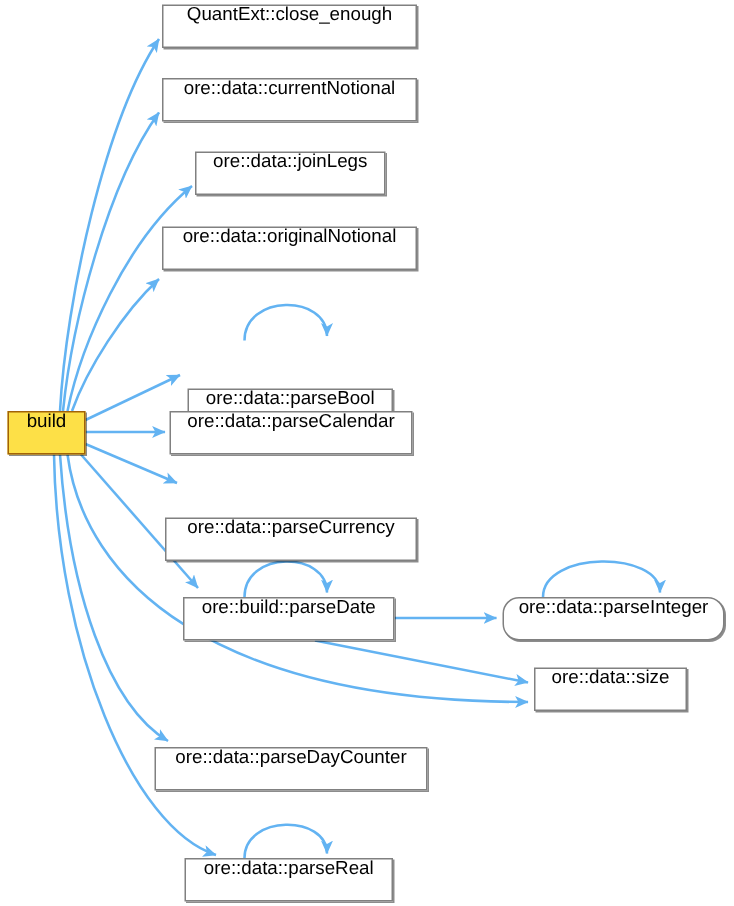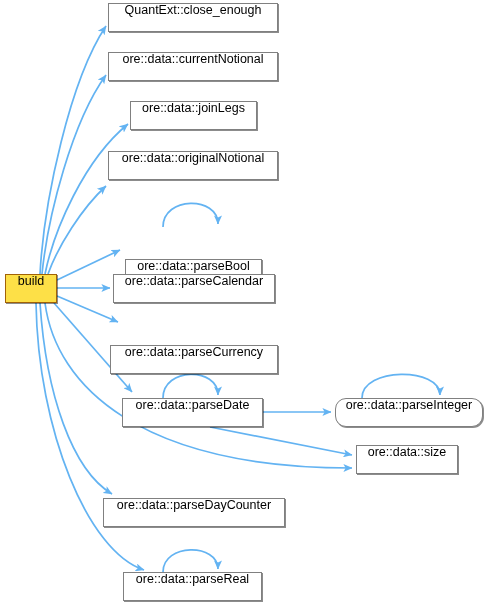--- a/index.html
+++ b/index.html
@@ -118,21 +118,21 @@
 
   <div class="node" style="left:113px; top:274px; width:162px; height:29px;">
     <span class="node-label">ore::data::parseCalendar</span>
   </div>
 
   <div class="node" style="left:110px; top:325px; width:168px; height:29px;margin-top:20px;">
     <span class="node-label">ore::data::parseCurrency</span>
   </div>
 
   <div class="node" style="left:122px; top:398px; width:141px; height:29px;">
-    <span class="node-label">ore::data::parseDate</span>
+    <span class="node-label">ore::build::parseDate</span>
   </div>
 
   <div class="node" style="left:335px; top:398px; width:148px; height:29px;border-radius:11px;">
     <span class="node-label">ore::data::parseInteger</span>
   </div>
 
   <div class="node" style="left:356px; top:445px; width:102px; height:29px;">
     <span class="node-label">ore::data::size</span>
   </div>
 

